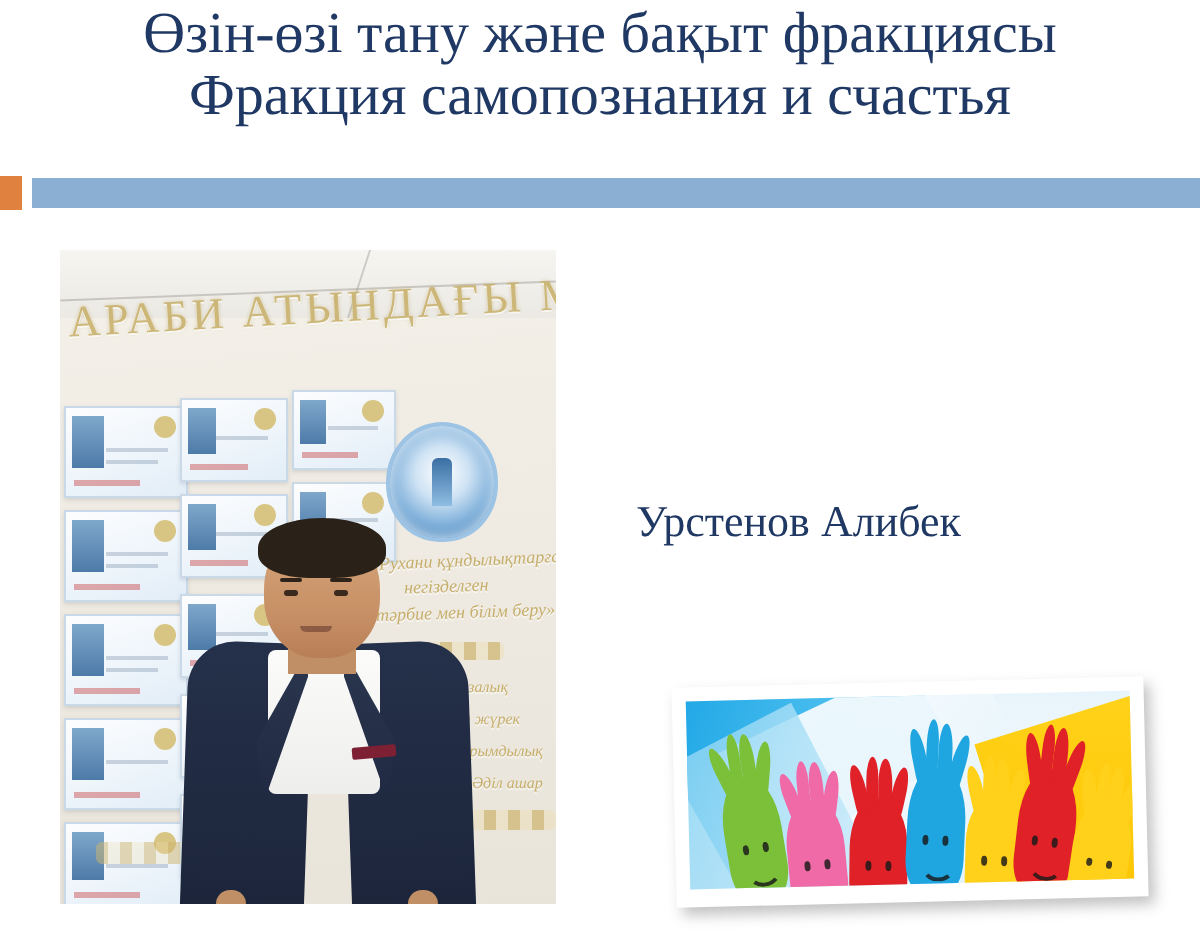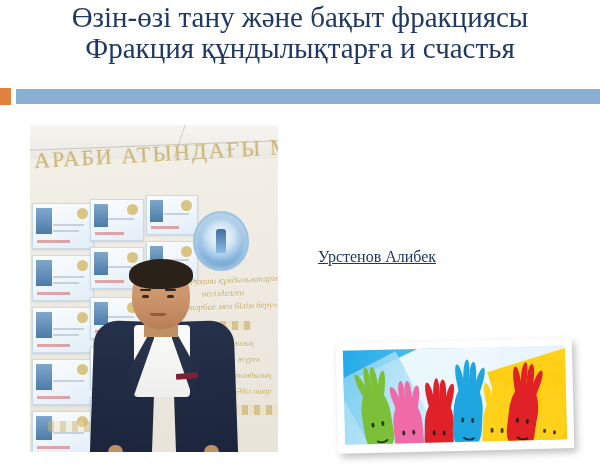--- a/index.html
+++ b/index.html
@@ -235,24 +235,23 @@
     position: absolute; width: 15px; height: 20px; border-radius: 7px;
     background: #c08f66; top: 182px;
   }
 
   
   .name-text {
     position: absolute;
     left: 318px;
     top: 248px;
     color: #1f3864;
-    font-size: 16px;
+    font-size: 22px;
     font-family: "Liberation Serif", "DejaVu Serif", serif;
     white-space: nowrap;
-    text-decoration: underline;
   }
 
   
   .photo-right {
     position: absolute;
     left: 337px;
     top: 341px;
     width: 236px;
     height: 110px;
     background: #ffffff;
@@ -338,21 +337,21 @@
   }
 
   
   .nosel { user-select: none; }
 </style>
 </head>
 <body class="nosel">
 
 <div class="title-block">
   <div class="title-line l1">Өзін-өзі тану және бақыт фракциясы</div>
-  <div class="title-line l2">Фракция құндылықтарға и счастья</div>
+  <div class="title-line l2">Фракция самопознания и счастья</div>
 </div>
 
 <div class="divider">
   <div class="divider-square"></div>
   <div class="divider-bar"></div>
 </div>
 
 <div class="photo-left">
   <div class="pl-wall"></div>
   <div class="pl-ceiling">

